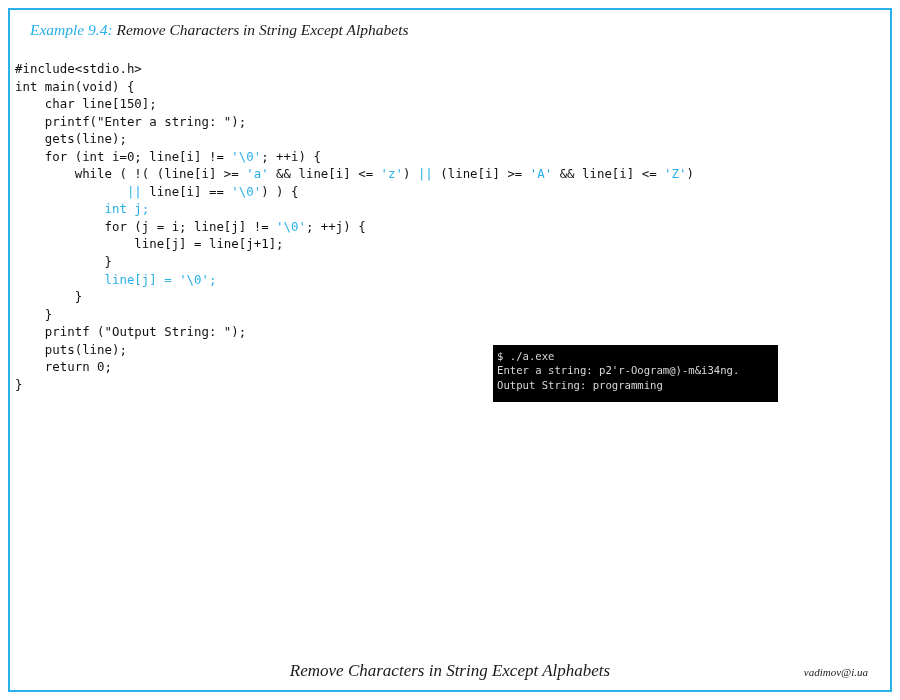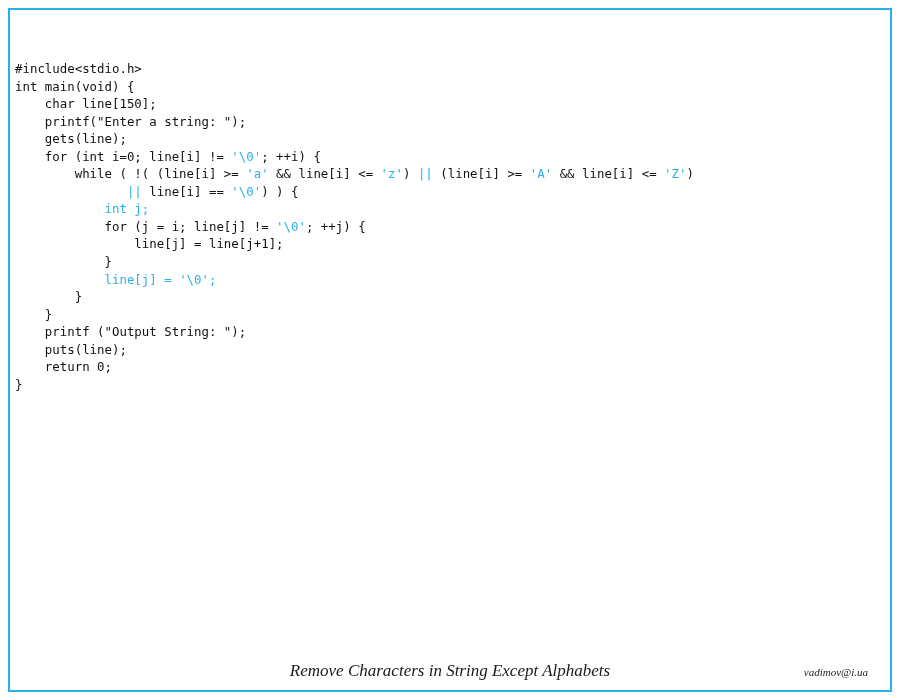--- a/index.html
+++ b/index.html
@@ -108,20 +108,28 @@
     color: #1a1a1a;
   }
 </style>
 </head>
 <body>
 
 <div id="slide">
 
   <div id="slide-border"></div>
 
+  <div id="title-block">
+    <span class="title-label">Example 9.4:</span><span class="title-text"> Remove Characters in String Except Alphabets</span>
+  </div>
 
   <div id="code-block"><span class="ln"><span class="">#include&lt;stdio.h&gt;</span></span><span class="ln"><span class="">int main(void) {</span></span><span class="ln"><span class="">    char line[150];</span></span><span class="ln"><span class="">    printf("Enter a string: ");</span></span><span class="ln"><span class="">    gets(line);</span></span><span class="ln"><span class="">    for (int i=0; line[i] != </span><span class="tok-lit">'\0'</span><span class="">; ++i) {</span></span><span class="ln"><span class="">        while ( !( (line[i] &gt;= </span><span class="tok-lit">'a'</span><span class=""> &amp;&amp; line[i] &lt;= </span><span class="tok-lit">'z'</span><span class="">) </span><span class="tok-lit">||</span><span class=""> (line[i] &gt;= </span><span class="tok-lit">'A'</span><span class=""> &amp;&amp; line[i] &lt;= </span><span class="tok-lit">'Z'</span><span class="">)</span></span><span class="ln"><span class="">               </span><span class="tok-lit">||</span><span class=""> line[i] == </span><span class="tok-lit">'\0'</span><span class="">) ) {</span></span><span class="ln"><span class="">            </span><span class="tok-lit">int j;</span></span><span class="ln"><span class="">            for (j = i; line[j] != </span><span class="tok-lit">'\0'</span><span class="">; ++j) {</span></span><span class="ln"><span class="">                line[j] = line[j+1];</span></span><span class="ln"><span class="">            }</span></span><span class="ln"><span class="">            </span><span class="tok-lit">line[j] = '\0';</span></span><span class="ln"><span class="">        }</span></span><span class="ln"><span class="">    }</span></span><span class="ln"><span class="">    printf ("Output String: ");</span></span><span class="ln"><span class="">    puts(line);</span></span><span class="ln"><span class="">    return 0;</span></span><span class="ln"><span class="">}</span></span></div>
 
+  <div id="terminal">
+      <span class="tline">$ ./a.exe</span>
+      <span class="tline">Enter a string: p2'r-Oogram@)-m&amp;i34ng.</span>
+      <span class="tline">Output String: programming</span>
+    </div>
 
   <div id="footer-center">Remove Characters in String Except Alphabets</div>
   <div id="footer-right">vadimov@i.ua</div>
 
 </div>
 
 </body></html>

